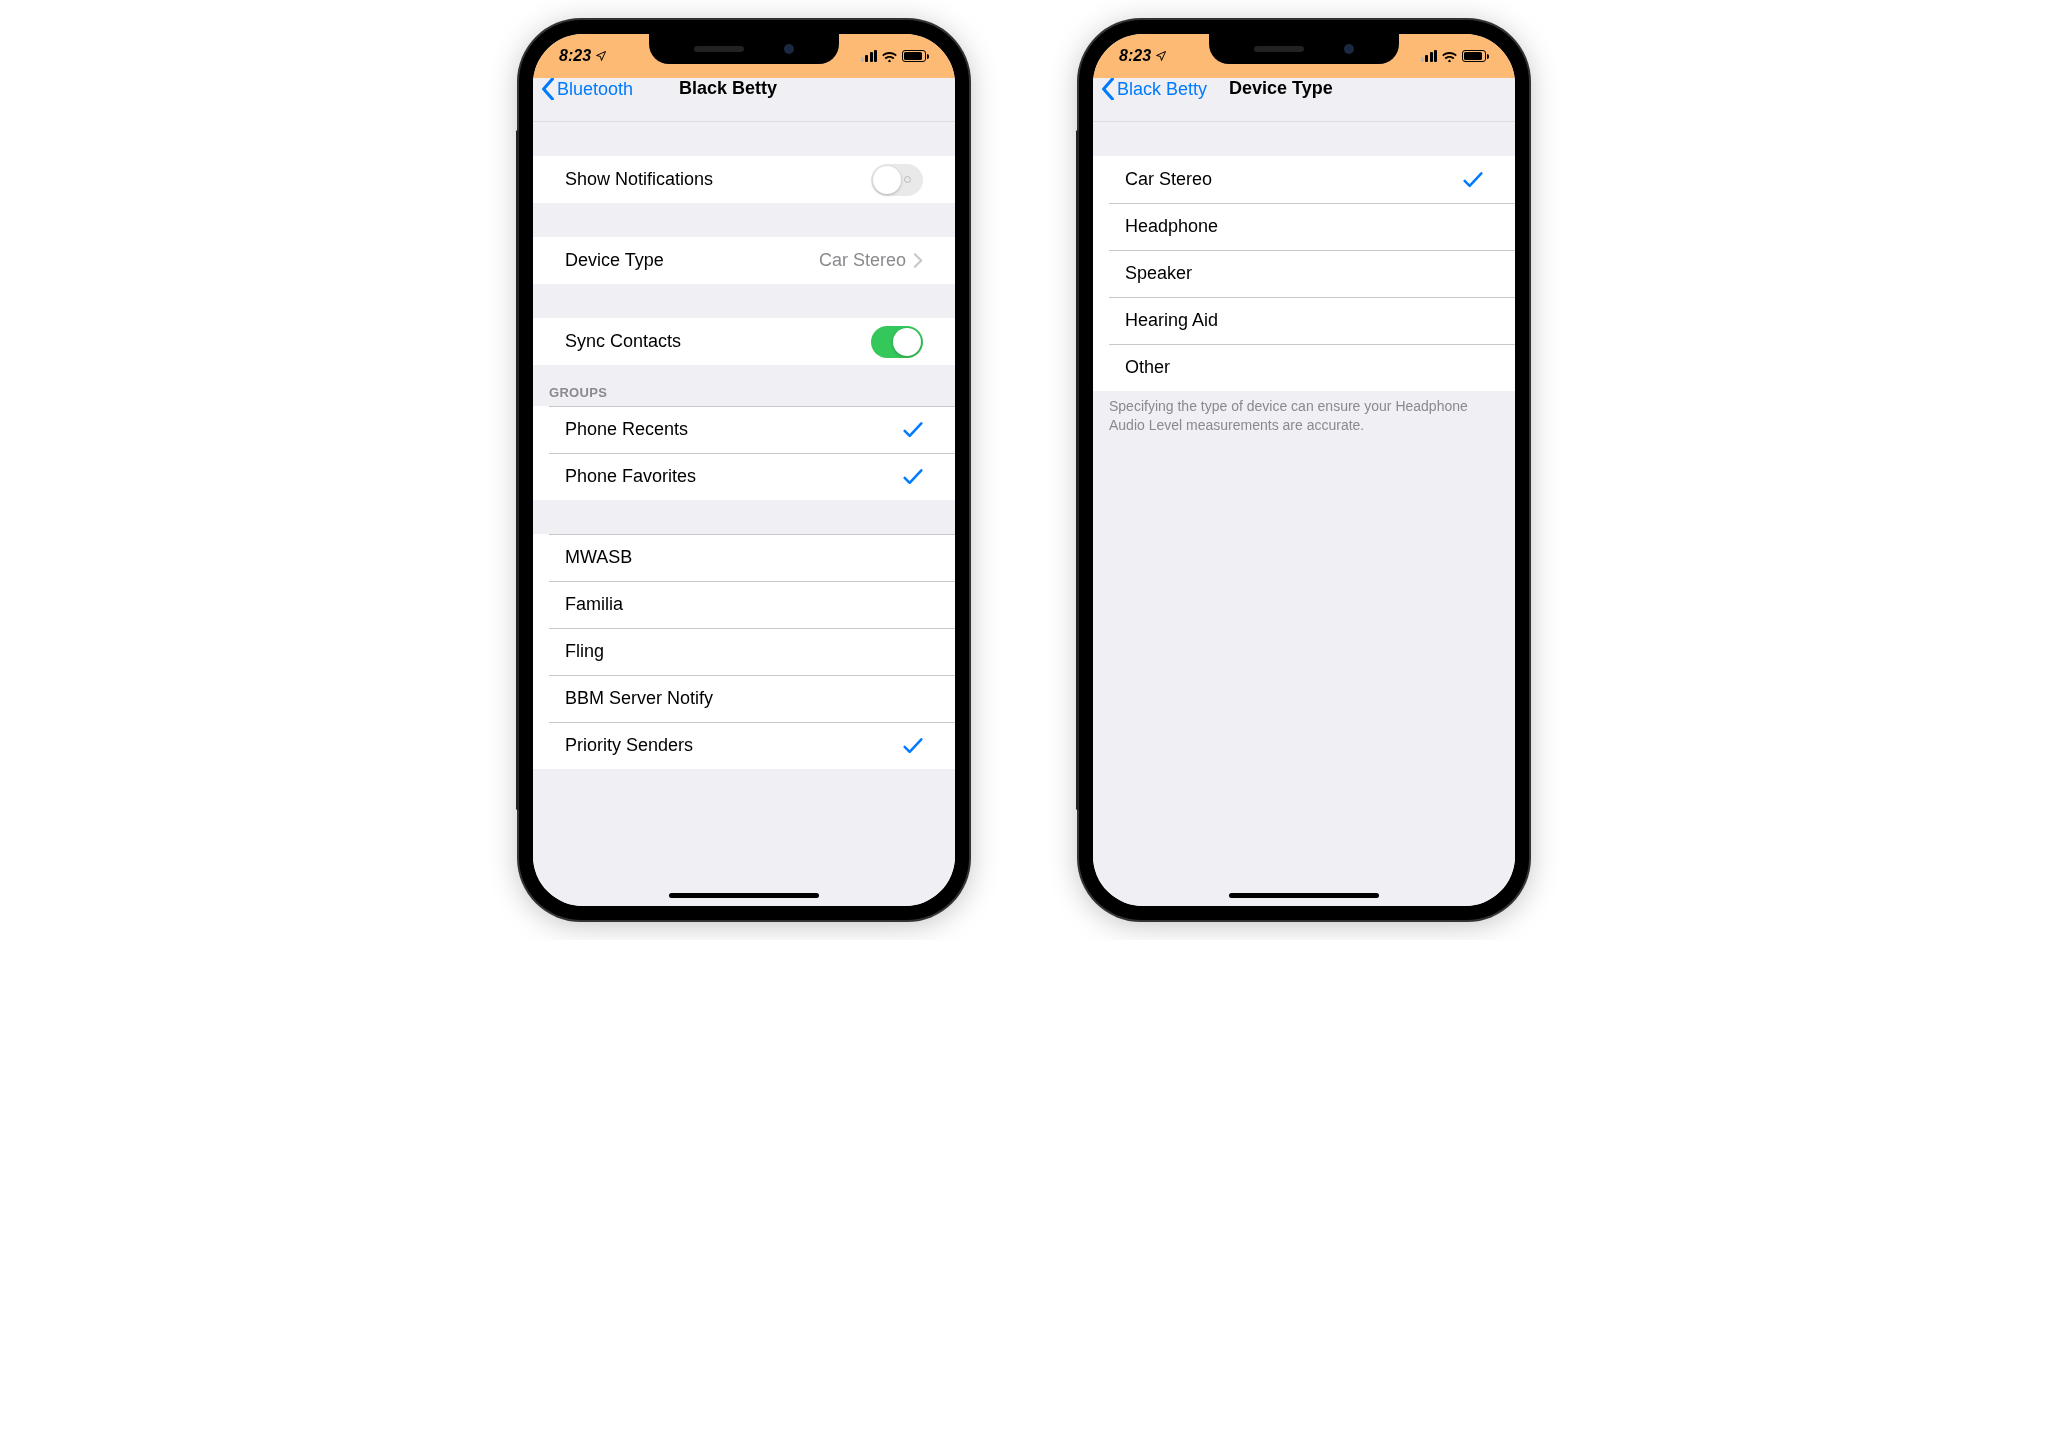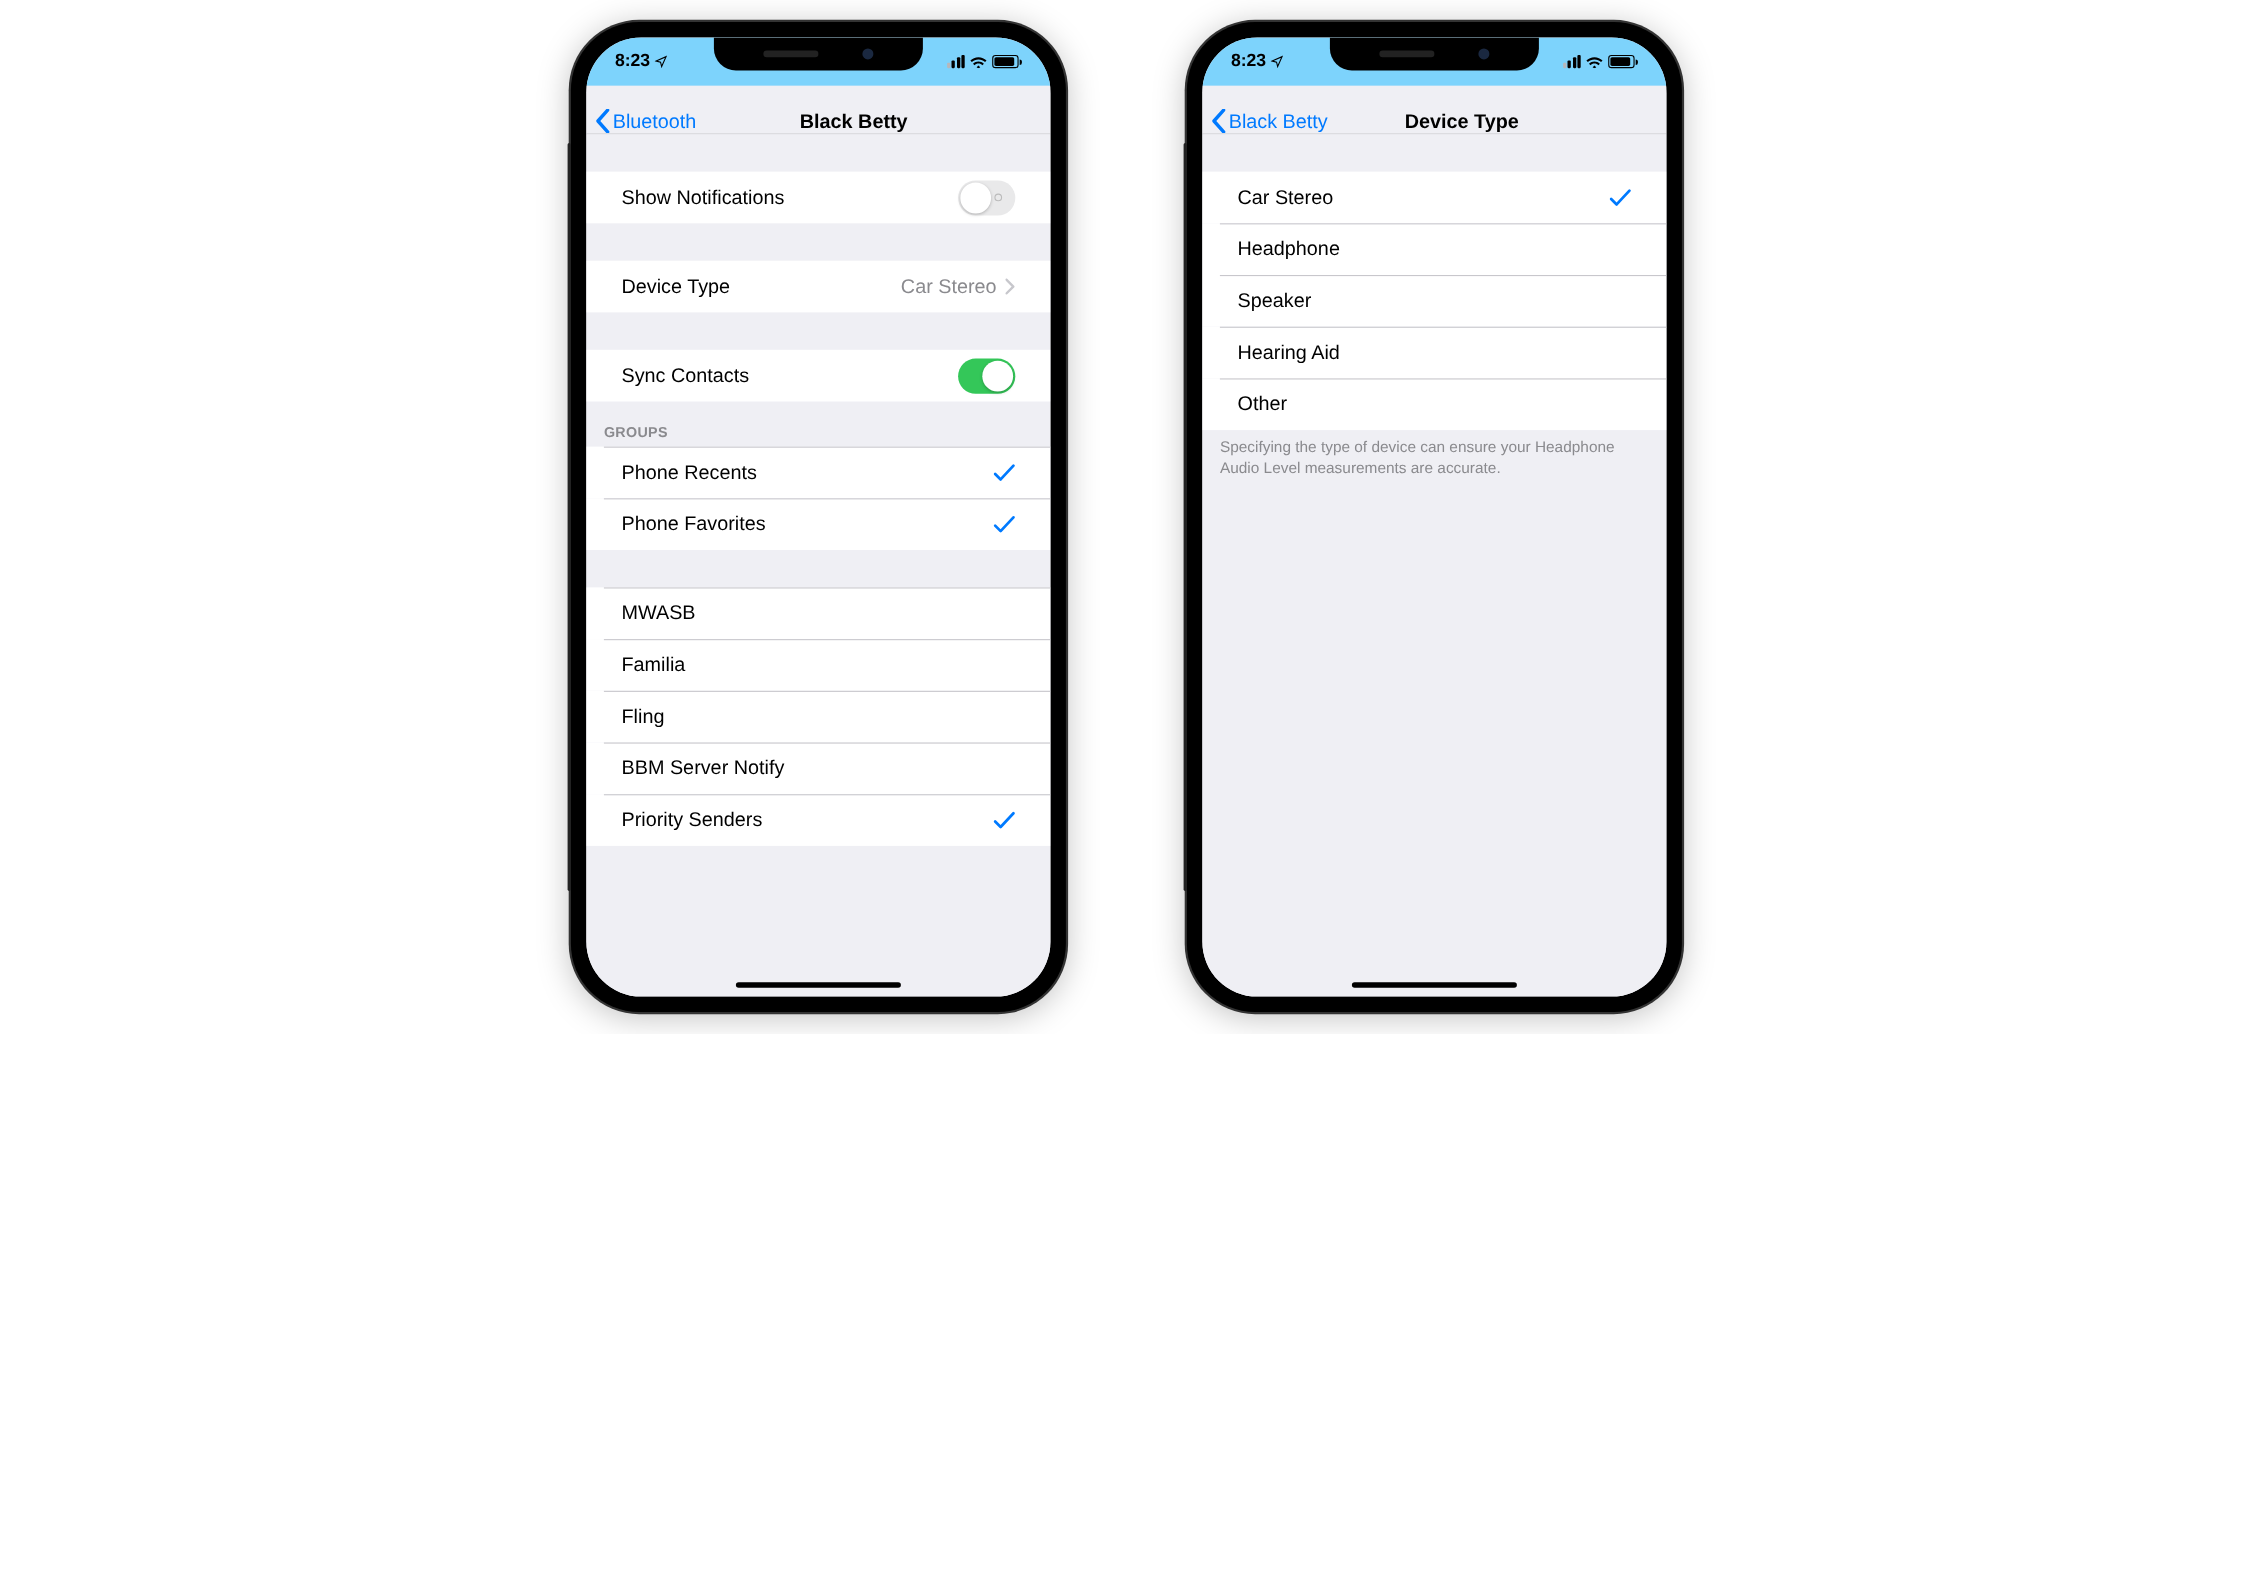--- a/index.html
+++ b/index.html
@@ -49,36 +49,36 @@
   }
   .notch .speaker{width:50px;height:6px;background:#222;border-radius:3px;}
   .notch .camera{width:10px;height:10px;background:#1a2840;border-radius:50%;}
   .status-bar {
     position: relative;
     height: 44px;
     display: flex;
     justify-content: space-between;
     align-items: center;
     padding: 0 26px;
-    background: #7dd3fc;
+    background: #fdba74;
     font-size: 16px;
     font-weight: 600;
     color: #000;
+    font-style: italic;
   }
   .status-left { display: flex; align-items: center; gap: 4px; }
   .status-right { display: flex; align-items: center; gap: 4px; }
   .nav-bar {
     height: 44px;
     background: #efeff4;
     display: flex;
-    align-items: flex-end;
+    align-items: flex-start;
     position: relative;
     padding: 0 8px;
     border-bottom: 0.5px solid rgba(0,0,0,0.08);
-    gap: 48px;
   }
   .nav-back {
     display: flex;
     align-items: center;
     color: #007aff;
     font-size: 18px;
     cursor: pointer;
   }
   .nav-back svg { margin-right: 2px; }
   .nav-title {

